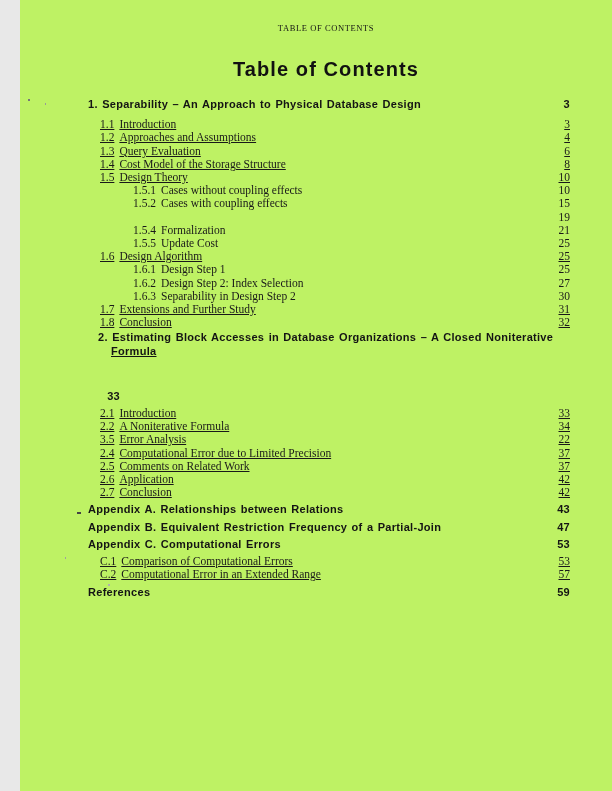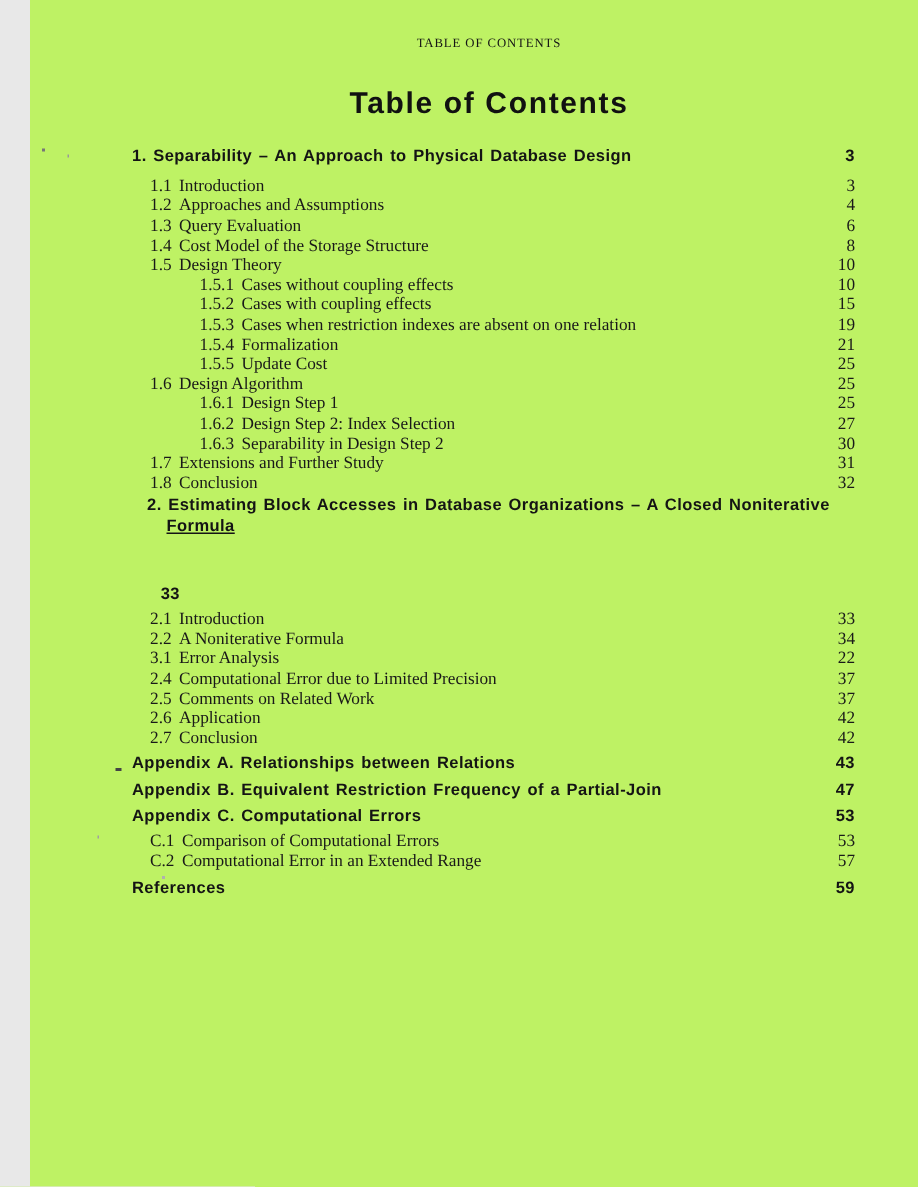--- a/index.html
+++ b/index.html
@@ -52,21 +52,21 @@
     gap:32px;
   }
   .row-chapter{margin:0 0 7px 0;}
   .row-chapter2{margin:2px 0 4px 0;flex-direction:column;}
   .row-heading{margin:4px 0 4px 0;justify-content:space-between;}
   
   .row-section,.row-subsection{
     font:11.5px/13.2px "Liberation Serif", serif;
     color:#191919;
   }
-  .row-section{padding-left:12px;}
+  .row-section{padding-left:12px;text-decoration:underline;}
   .row-subsection{padding-left:45px;justify-content:flex-end;}
   .num{margin-right:5px;}
   
   .ch2line1{
     text-align:justify;
     text-align-last:justify;
   }
   .ch2line2{padding-left:13px;text-decoration:underline;}
   
   .corner-mark{
@@ -127,21 +127,20 @@
       </div>
       <div class="row row-subsection">
         <span class="label"><span class="num">1.5.1</span><span>Cases without coupling effects</span></span>
         <span class="pg">10</span>
       </div>
       <div class="row row-subsection">
         <span class="label"><span class="num">1.5.2</span><span>Cases with coupling effects</span></span>
         <span class="pg">15</span>
       </div>
       <div class="row row-subsection">
-        <span class="label"><span class="num">1.5.3</span><span>Cases when restriction indexes are absent on one relation</span></span>
         <span class="pg">19</span>
       </div>
       <div class="row row-subsection">
         <span class="label"><span class="num">1.5.4</span><span>Formalization</span></span>
         <span class="pg">21</span>
       </div>
       <div class="row row-subsection">
         <span class="label"><span class="num">1.5.5</span><span>Update Cost</span></span>
         <span class="pg">25</span>
       </div>
@@ -178,21 +177,21 @@
       </div>
       <div class="row row-section">
         <span class="label"><span class="num">2.1</span><span>Introduction</span></span>
         <span class="pg">33</span>
       </div>
       <div class="row row-section">
         <span class="label"><span class="num">2.2</span><span>A Noniterative Formula</span></span>
         <span class="pg">34</span>
       </div>
       <div class="row row-section">
-        <span class="label"><span class="num">3.1</span><span>Error Analysis</span></span>
+        <span class="label"><span class="num">3.5</span><span>Error Analysis</span></span>
         <span class="pg">22</span>
       </div>
       <div class="row row-section">
         <span class="label"><span class="num">2.4</span><span>Computational Error due to Limited Precision</span></span>
         <span class="pg">37</span>
       </div>
       <div class="row row-section">
         <span class="label"><span class="num">2.5</span><span>Comments on Related Work</span></span>
         <span class="pg">37</span>
       </div>

